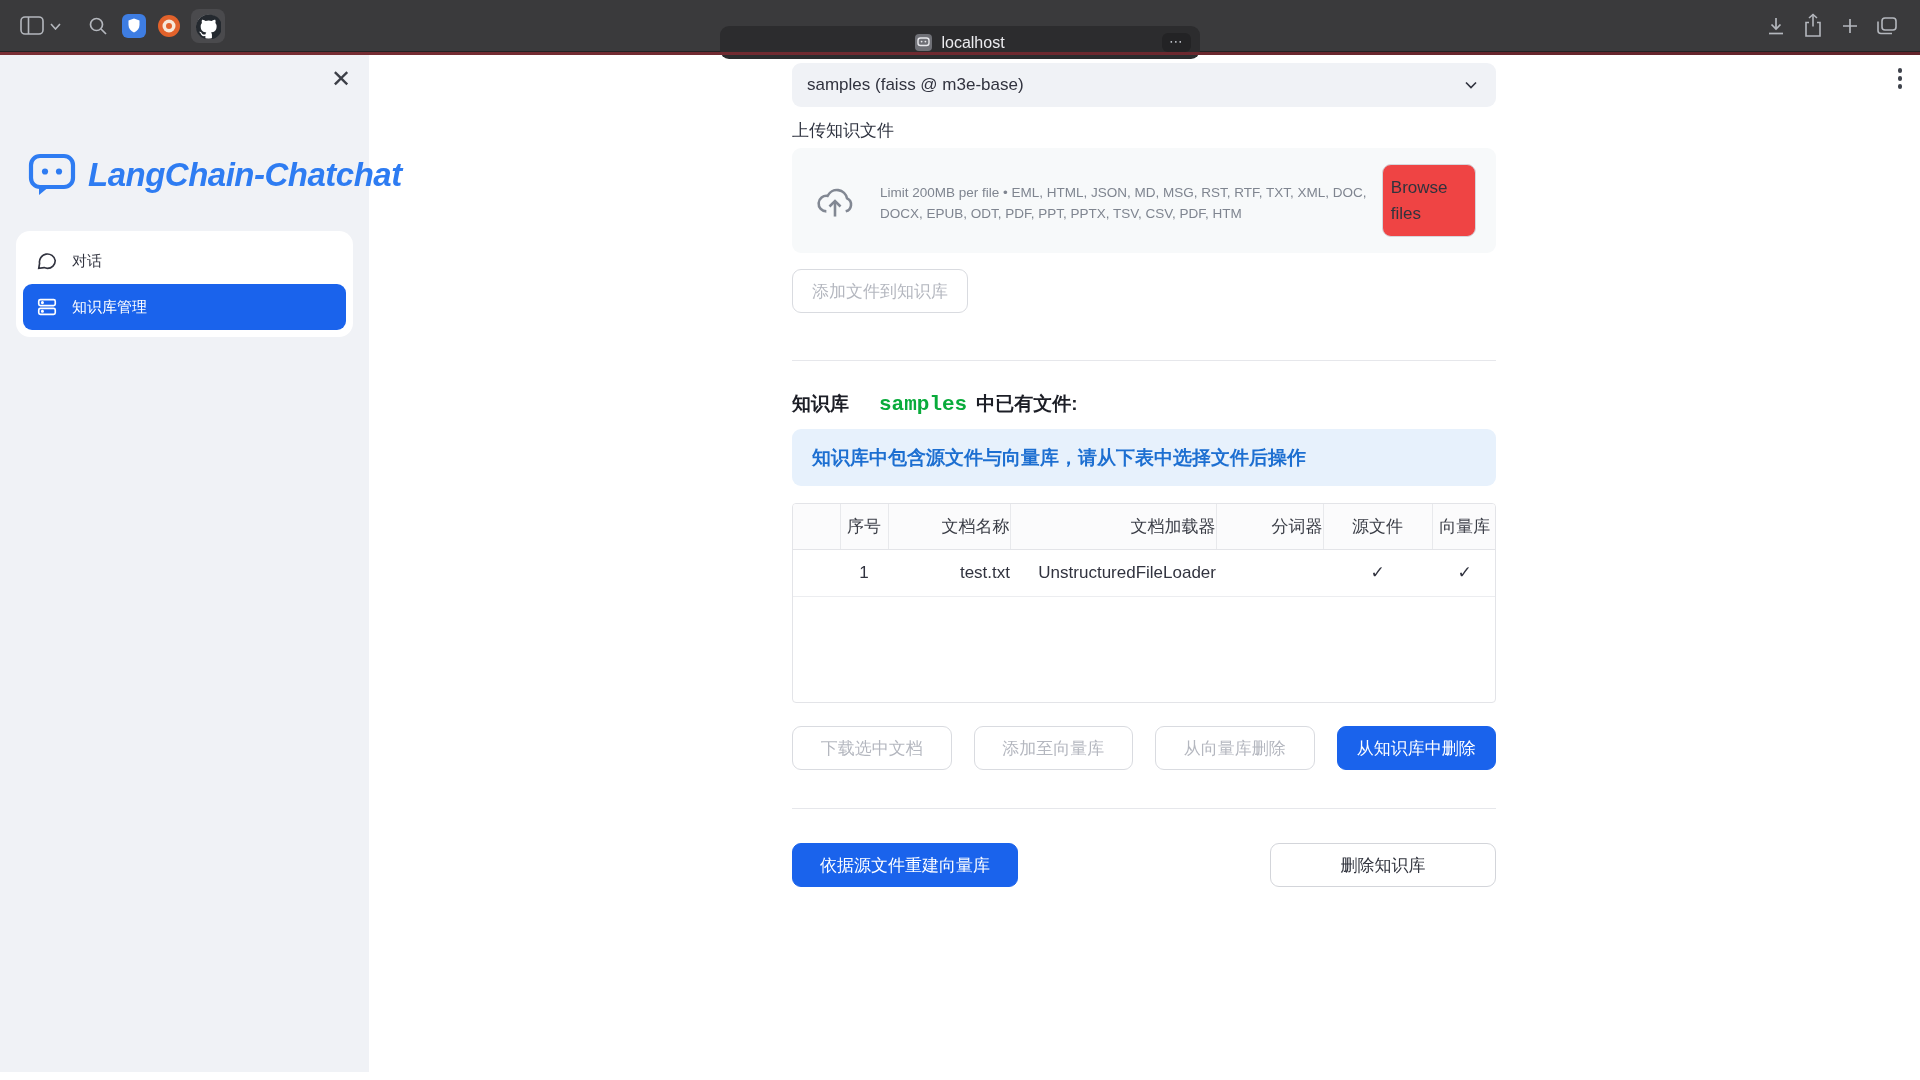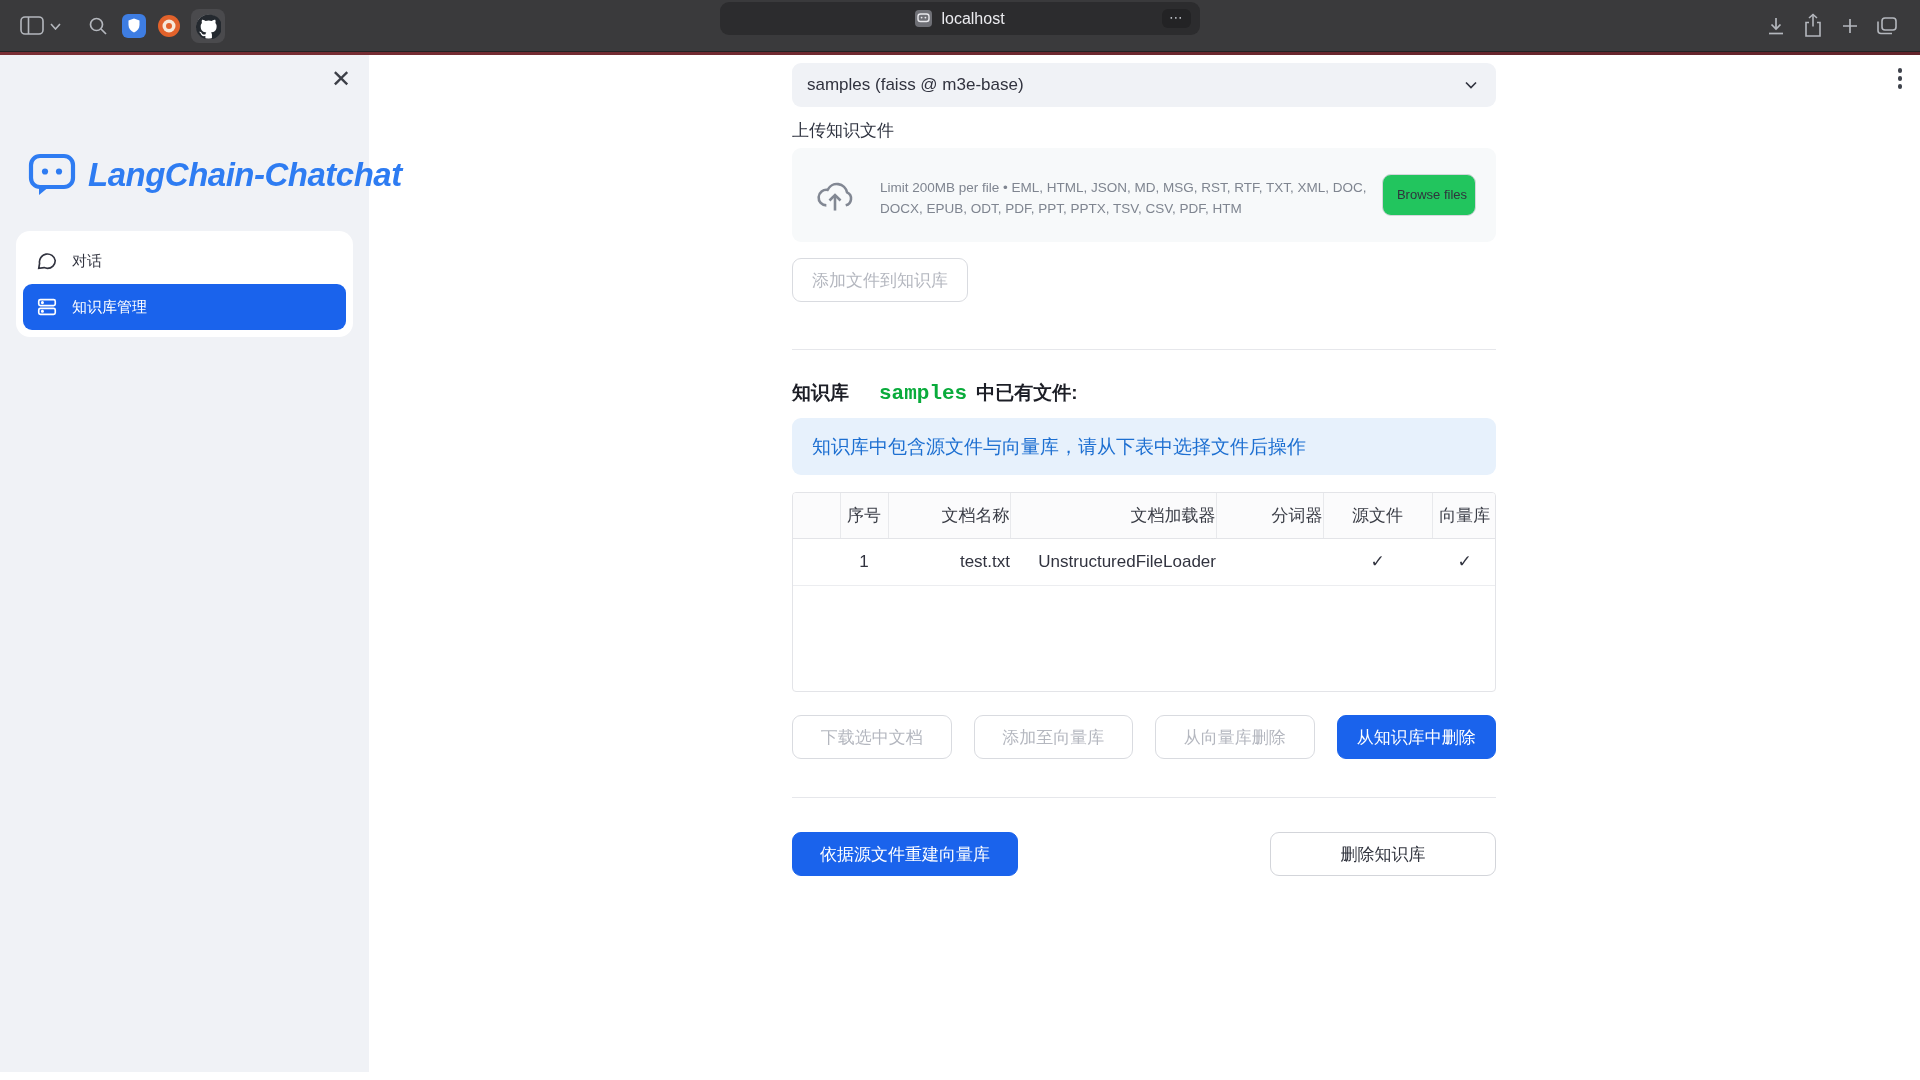--- a/index.html
+++ b/index.html
@@ -13,21 +13,21 @@
   html,body{width:1920px;height:1080px;}
   body{
     position:relative;overflow:hidden;background:#fff;
     font-family:"Liberation Sans","DejaVu Sans",sans-serif;color:var(--txt);
   }
   
   .topbar{position:absolute;left:0;top:0;width:1920px;height:52px;background:var(--bar-bg);border-bottom:1px solid #232324;}
   .tb{position:absolute;color:#b4b7bd;display:flex;align-items:center;justify-content:center;}
   .decoration{position:absolute;left:0;top:52px;width:1920px;height:3px;background:linear-gradient(90deg,#7a2f35,#63242b);}
   .addressbar{
-    position:absolute;left:720px;top:2px;width:480px;height:33px;background:#2c2c2e;border-radius:9px;
+    position:absolute;left:720px;top:26px;width:480px;height:33px;background:#2c2c2e;border-radius:9px;
     display:flex;align-items:center;justify-content:center;gap:9px;color:#ececf0;font-size:16px;
   }
   .addr-ellipsis{position:absolute;right:9px;top:7px;height:19px;padding:0 7px;border-radius:6px;background:#232325;color:#b9bcc2;font-size:14px;line-height:17px;letter-spacing:1px;}
   .gh-box{position:absolute;left:191px;top:9px;width:34px;height:34px;background:#4a4a4d;border-radius:8px;display:flex;align-items:center;justify-content:center;}
   
   .kebab{position:absolute;right:18px;top:68px;display:flex;flex-direction:column;gap:3.5px;cursor:pointer;}
   .kebab i{width:4.5px;height:4.5px;border-radius:50%;background:#3f434c;}
   
   .sidebar{position:absolute;left:0;top:55px;width:369px;height:1017px;background:var(--side-bg);}
   .close-btn{position:absolute;top:12px;right:18px;font-size:24px;color:#3c3f47;line-height:1;cursor:pointer;}
@@ -42,31 +42,31 @@
   .field-label{font-size:17px;color:#2f3340;}
   .lbl-first{margin-top:95px;}
   .select-box{margin-top:8px;height:44px;background:var(--side-bg);border-radius:9px;display:flex;align-items:center;padding:0 15px;font-size:17px;cursor:pointer;}
   .select-box .chev{margin-left:auto;display:flex;}
   .lbl-upload{margin-top:12px;}
   .dropzone{margin-top:6px;background:#f7f9fa;border-radius:9px;padding:16px 20px;display:flex;align-items:center;min-height:94px;}
   .dz-icon{color:#828893;display:flex;}
   .dz-text{margin-left:22px;}
   .dz-title{font-size:19px;color:var(--txt);}
   .dz-limit{margin-top:7px;font-size:13.5px;color:#7f8590;line-height:1.55;max-width:540px;}
-  .browse-btn{margin-left:auto;width:100px;padding:10px 8px;background:#22c55e;border:1px solid #d5d7dc;border-radius:9px;font-size:13px;line-height:1.5;text-align:right;color:#30333d;cursor:pointer;}
+  .browse-btn{margin-left:auto;width:100px;padding:10px 8px;background:#ef4444;border:1px solid #d5d7dc;border-radius:9px;font-size:17px;line-height:1.5;text-align:left;color:#30333d;cursor:pointer;}
   .btn{height:44px;border-radius:9px;font-size:17px;display:flex;align-items:center;justify-content:center;cursor:pointer;white-space:nowrap;}
   .btn-disabled{background:#fff;border:1px solid #d9dbe0;color:#b4b7bf;cursor:default;}
   .btn-primary{background:var(--accent);border:1px solid var(--accent);color:#fff;}
   .btn-secondary{background:#fff;border:1px solid #d3d5da;color:#30333d;}
   .add-btn{margin-top:16px;display:inline-flex;padding:0 19px;}
   .divider{border:none;border-top:1px solid #e6e7eb;margin:0;}
   .div-1{margin-top:47px;}
   .kb-heading{margin-top:30px;font-size:19px;font-weight:700;color:#1c1e26;display:flex;align-items:center;gap:9px;}
   .kb-code{font-family:"Liberation Mono","DejaVu Sans Mono",monospace;color:#09ab3b;font-size:21px;font-weight:600;margin-left:21px;}
-  .info-box{margin-top:12px;min-height:57px;background:#e7f1fc;border-radius:9px;display:flex;align-items:center;padding:0 20px;color:#1d6fd1;font-size:19px;font-weight:400;}
+  .info-box{margin-top:12px;min-height:57px;background:#e7f1fc;border-radius:9px;display:flex;align-items:center;padding:0 20px;color:#1d6fd1;font-size:19px;font-weight:700;}
   .table-wrap{margin-top:17px;height:200px;border:1px solid #e3e4e8;border-radius:4px;background:#fff;overflow:hidden;}
   table{width:100%;border-collapse:collapse;font-size:17px;table-layout:fixed;}
   th{height:45px;background:#fbfbfc;border-bottom:1px solid #e3e4e8;font-weight:500;color:#3a3d46;}
   th + th{border-left:1px solid #e8e9ec;}
   td{height:47px;border-bottom:1px solid #ecedf0;color:var(--txt);}
   .c-center{text-align:center;}
   .c-left{text-align:right;padding-left:14px;}
   .actions-row{margin-top:23px;display:flex;gap:22px;}
   .actions-row .btn{flex:1;}
   .div-2{margin-top:38px;}

